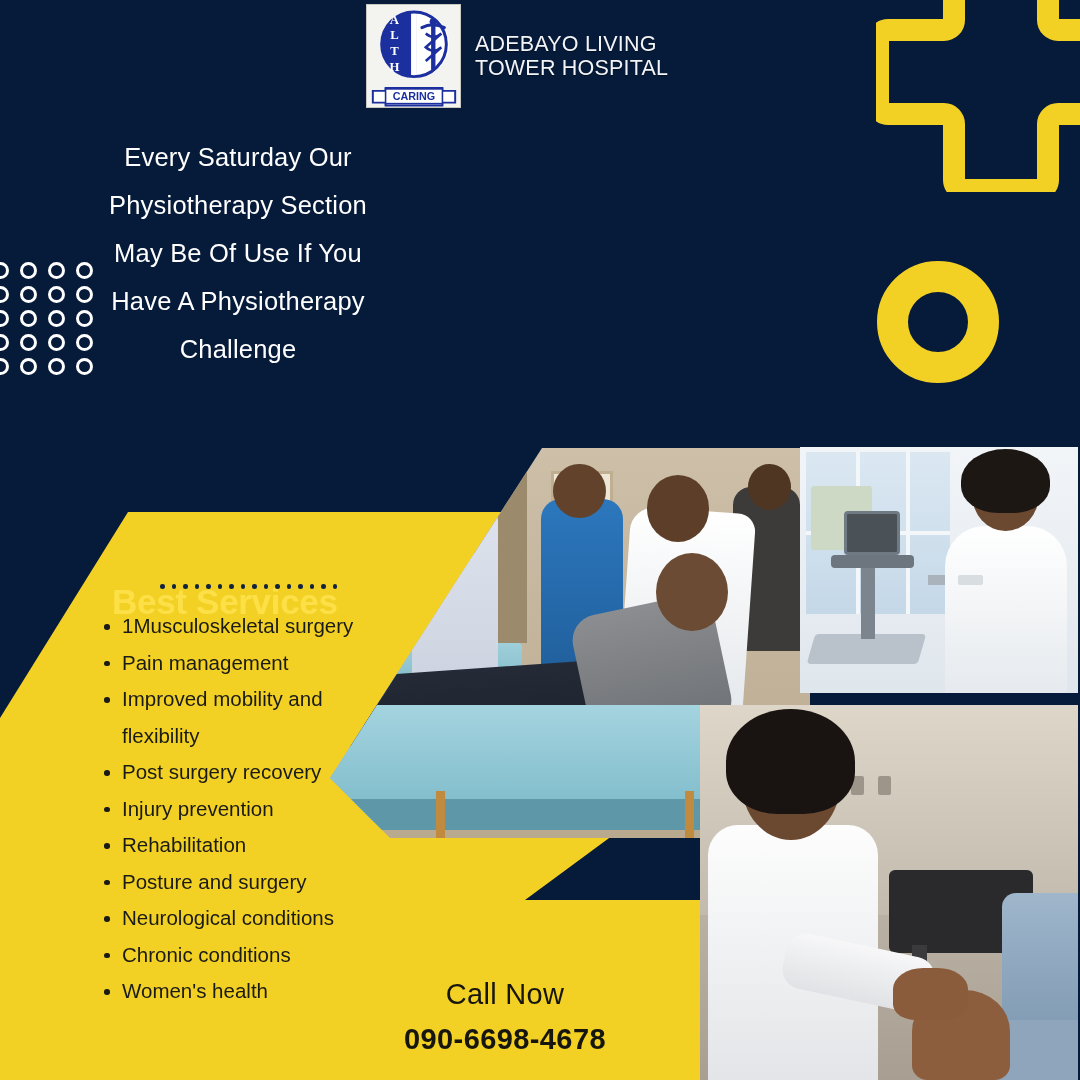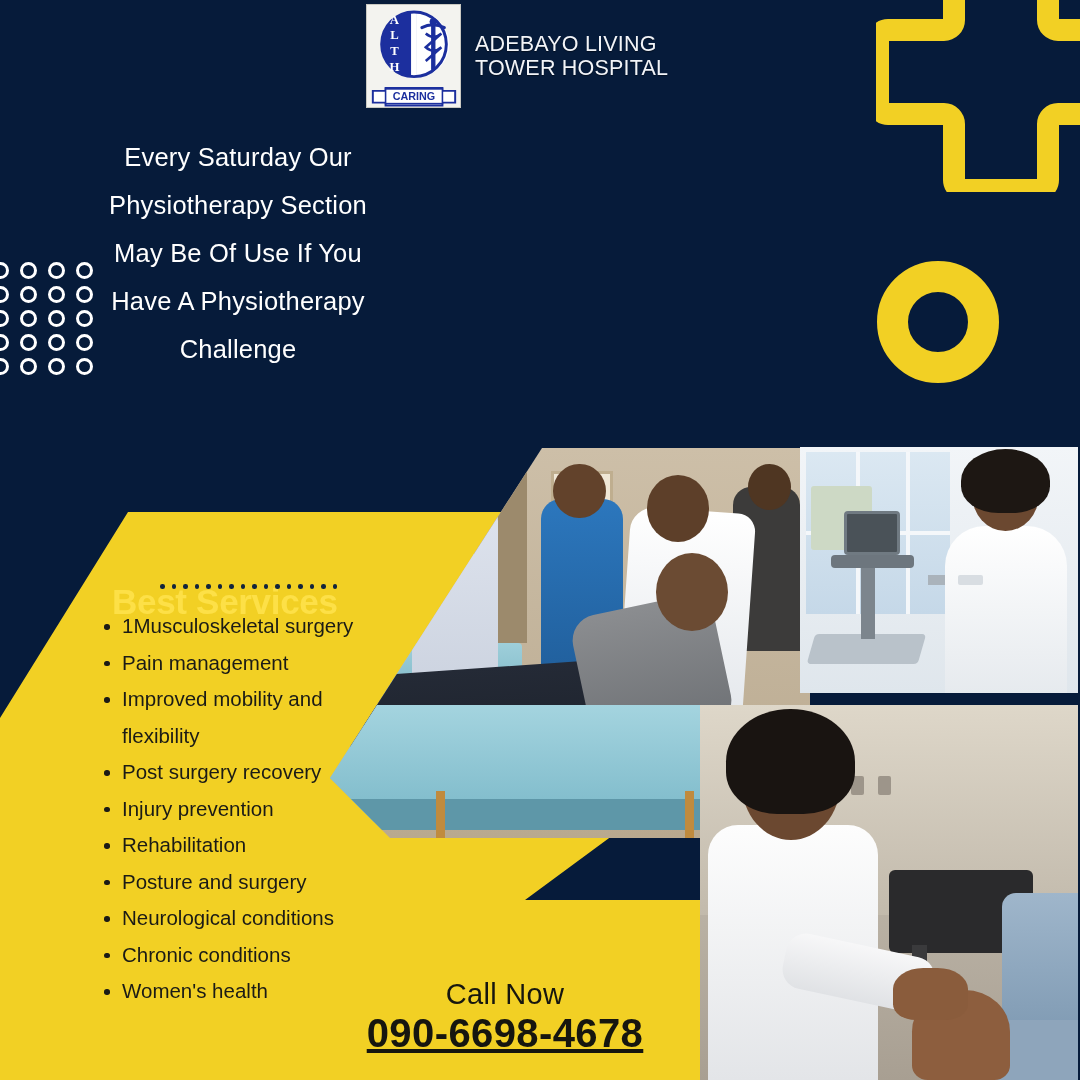--- a/index.html
+++ b/index.html
@@ -174,26 +174,26 @@
     position:absolute;
     left:360px; top:478px;
     width:290px;
     text-align:center;
     color:#16160f;
   }
   .call-now {
     font-size:29px;
     font-weight:400;
     letter-spacing:.3px;
+    margin-bottom:12px;
   }
   .call-number {
-    font-size:40px;
+    font-size:29px;
     font-weight:700;
     letter-spacing:.4px;
-    text-decoration:underline;
   }
 
   
   .photo {
     position:absolute;
     overflow:hidden;
     z-index:3;
   }
   .photo .scene { position:absolute; inset:0; }
 

